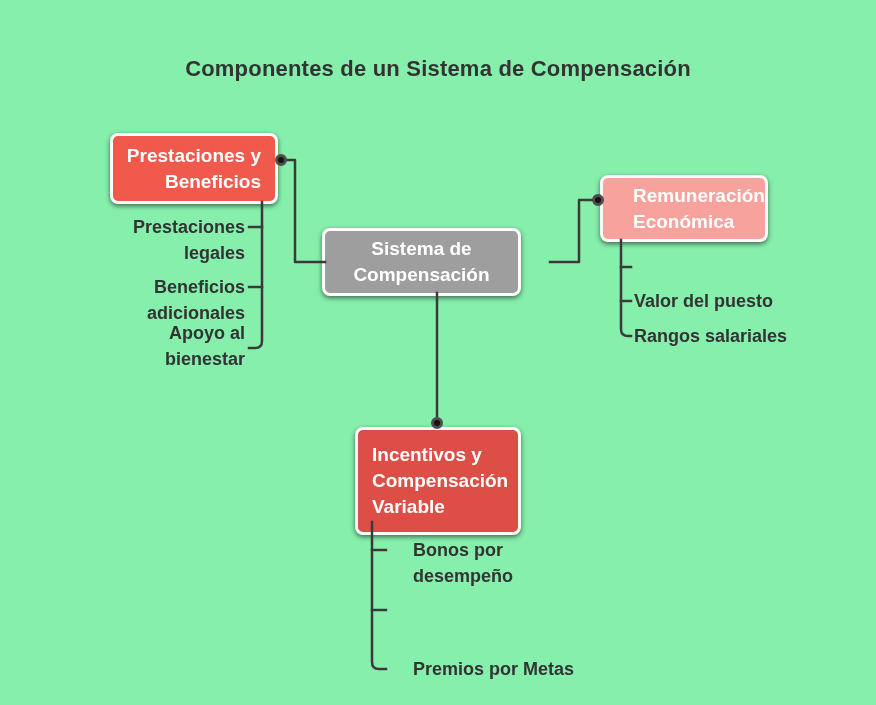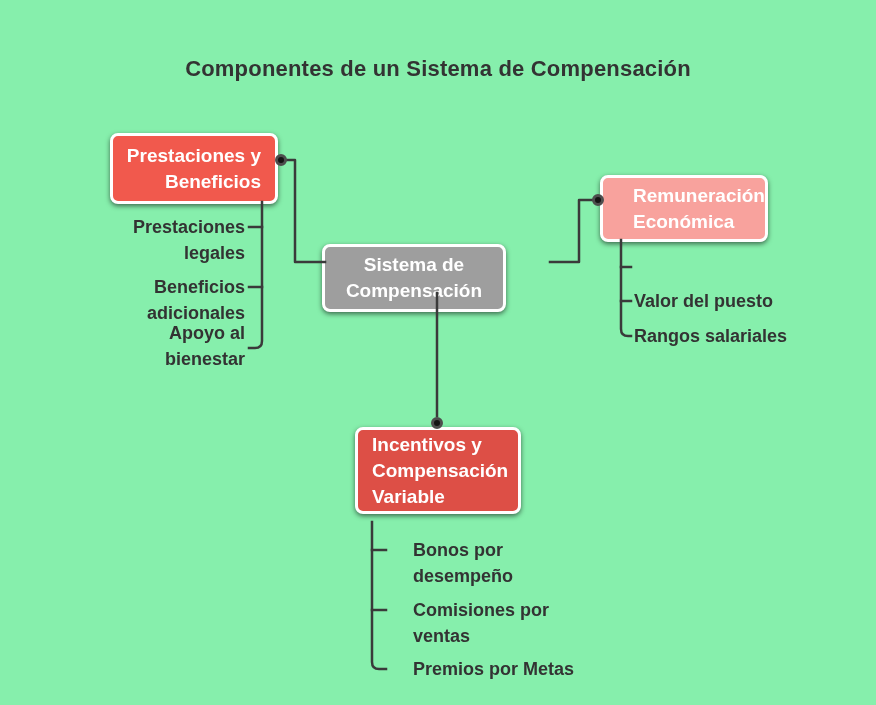--- a/index.html
+++ b/index.html
@@ -39,29 +39,29 @@
     align-items: center;
     white-space: pre-line;
     box-shadow: 0 2px 5px rgba(0,0,0,0.55);
     z-index: 2;
   }
   .node-prestaciones {
     left: 110px; top: 133px; width: 168px; height: 71px;
     justify-content: flex-end; text-align: right; padding-right: 14px;
   }
   .node-sistema {
-    left: 322px; top: 228px; width: 184px; height: 68px;
-    justify-content: center; text-align: center; margin-top: 16px;
+    left: 322px; top: 228px; width: 199px; height: 68px;
+    justify-content: center; text-align: center;
   }
   .node-remuneracion {
     left: 600px; top: 175px; width: 168px; height: 67px;
     justify-content: flex-start; text-align: left; padding-left: 30px;
   }
   .node-incentivos {
-    left: 355px; top: 427px; width: 166px; height: 87px;
+    left: 355px; top: 427px; width: 166px; height: 108px;
     justify-content: flex-start; text-align: left; padding-left: 14px;
   }
   .leaf {
     position: absolute;
     font-size: 18px;
     font-weight: bold;
     line-height: 26px;
     color: #333333;
     white-space: pre-line;
     z-index: 2;
@@ -123,22 +123,20 @@
   <div class="leaf leaf-left" id="l-p1">Beneficios
 adicionales</div>
   <div class="leaf leaf-left" id="l-p2">Apoyo al
 bienestar</div>
 
   <div class="leaf leaf-right" id="l-r1">Valor del puesto</div>
   <div class="leaf leaf-right" id="l-r2">Rangos salariales</div>
 
   <div class="leaf leaf-bottom" id="l-i0">Bonos por
 desempeño</div>
-  <div class="leaf leaf-bottom" id="l-i1">Comisiones por
-ventas</div>
   <div class="leaf leaf-bottom" id="l-i2">Premios por Metas</div>
 
   <svg class="wires" viewBox="0 0 876 705">
 
     <path d="M 285 160 H 295 V 262 H 325"></path>
     <circle cx="281" cy="160" r="4.5"></circle>
 
     <path d="M 550 262 H 579 V 200 H 593"></path>
     <circle cx="598" cy="200" r="4.5"></circle>
 

